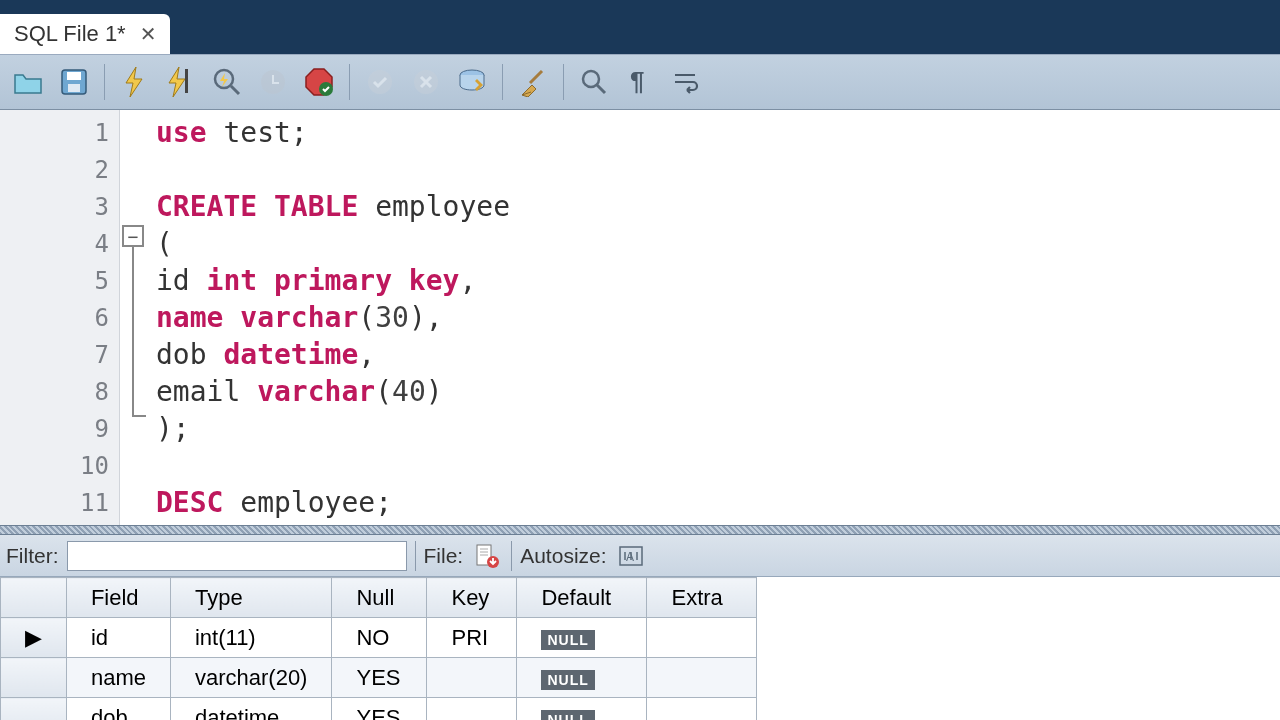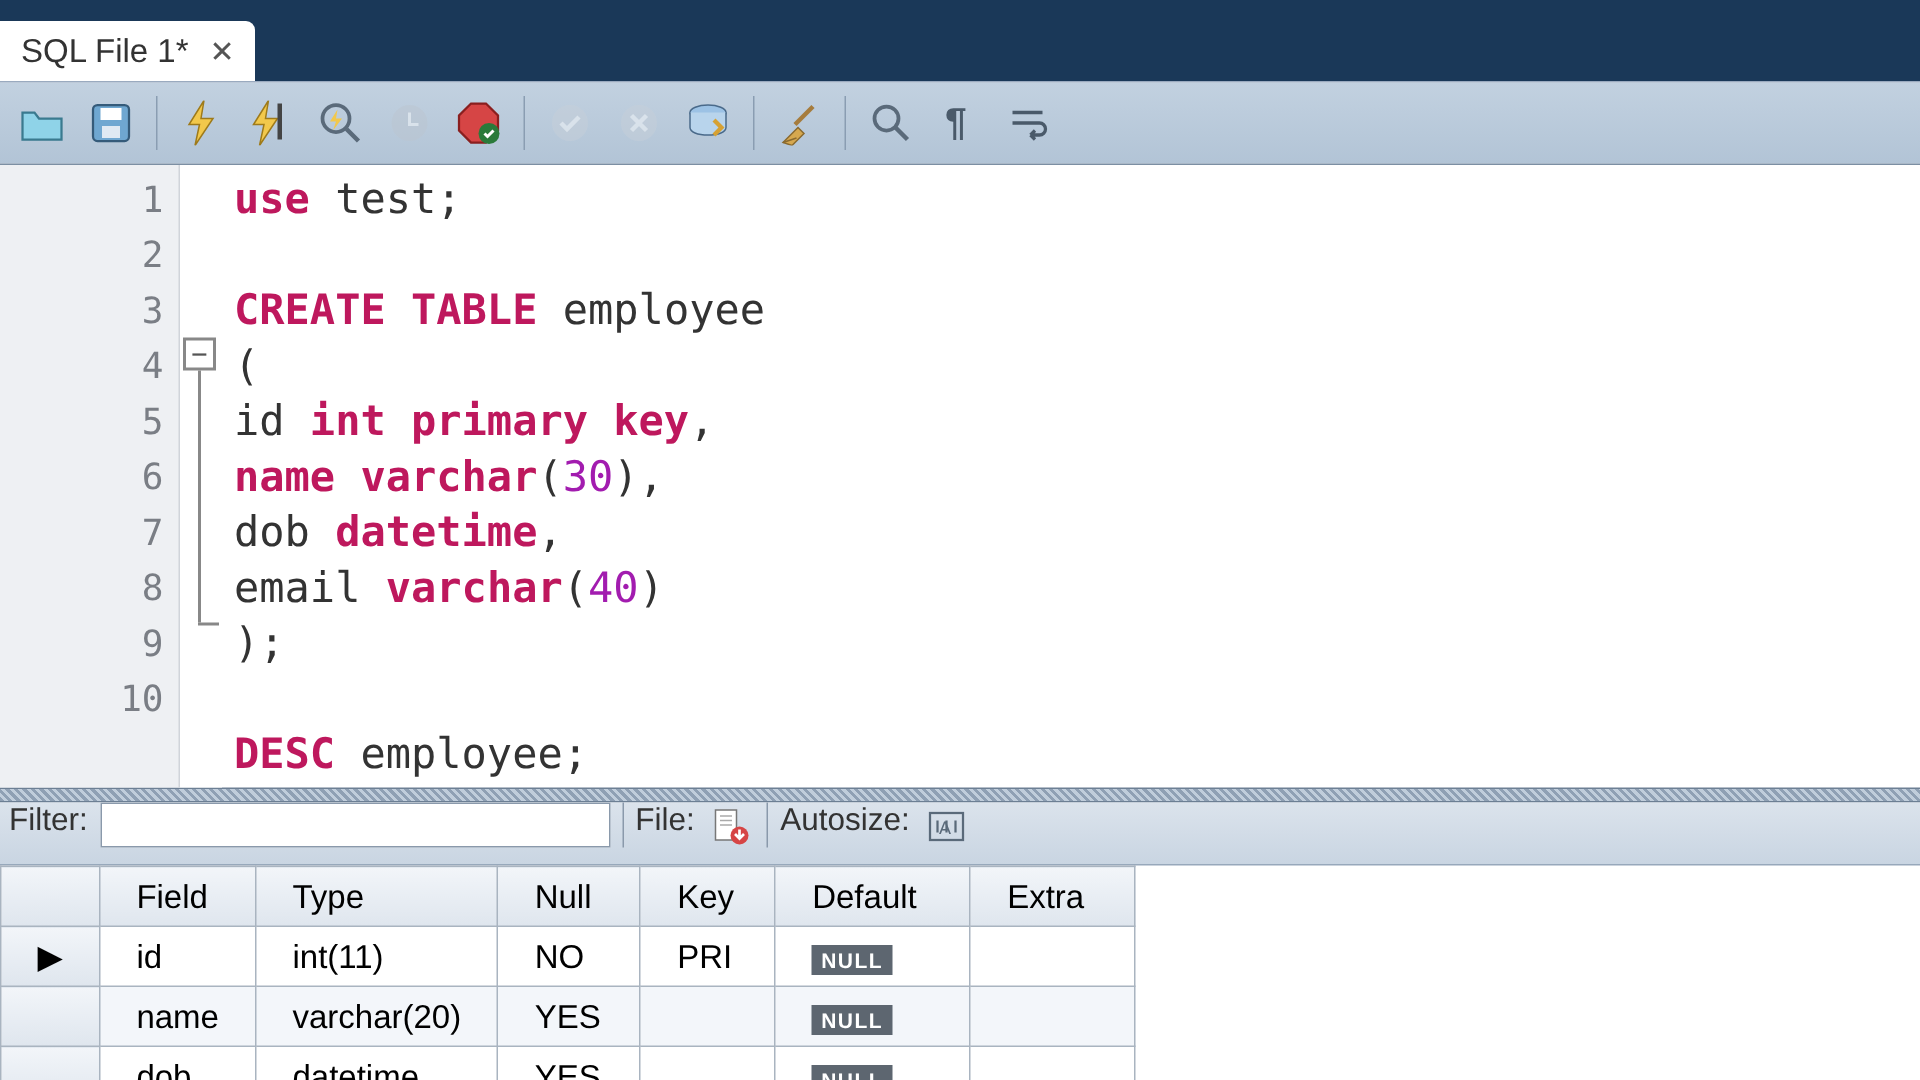--- a/index.html
+++ b/index.html
@@ -130,34 +130,35 @@
   .code {
     flex: 1;
     padding: 4px 0 0 8px;
     font-family: Consolas, "DejaVu Sans Mono", monospace;
     font-size: 28px;
     line-height: 37px;
     white-space: pre;
     color: #333;
   }
   .kw { color: #be185d; font-weight: bold; }
-  .num { color: #a21caf; }
+  .num { color: #404040; }
   
   .splitter {
     height: 10px;
     background: repeating-linear-gradient(45deg,#8fa0b4,#8fa0b4 2px,#c0cddb 2px,#c0cddb 4px);
     border-top: 1px solid #6c7f94;
     border-bottom: 1px solid #6c7f94;
   }
   
   .resbar {
     height: 42px;
     background: linear-gradient(#dbe3ec,#c9d5e2);
     border-bottom: 1px solid #97a8bb;
     display: flex;
+    align-items: center;
     padding: 0 6px;
     gap: 8px;
     font-size: 21px;
     color: #333;
   }
   .filter-input {
     width: 340px;
     height: 30px;
     border: 1px solid #8a99ab;
     background: #fff;
@@ -330,20 +331,24 @@
         <span>7</span>
       </div>
     <div class="gline">
         <span>8</span>
       </div>
     <div class="gline">
         <span>9</span>
       </div>
     <div class="gline">
         <span>10</span>
+      </div>
+    <div class="gline">
+        <span>11</span>
+        <span class="dot"></span>
       </div>
   </div>
   <div class="fold-col">
     <div class="fold-box" style="top:115px">−</div>
     <div class="fold-line" style="top:137px;height:168px"></div>
     <div class="fold-end" style="top:305px"></div>
   </div>
   <div class="code"><span class="kw">use</span><span> test;</span>
 
 <span class="kw">CREATE TABLE</span><span> employee</span>

